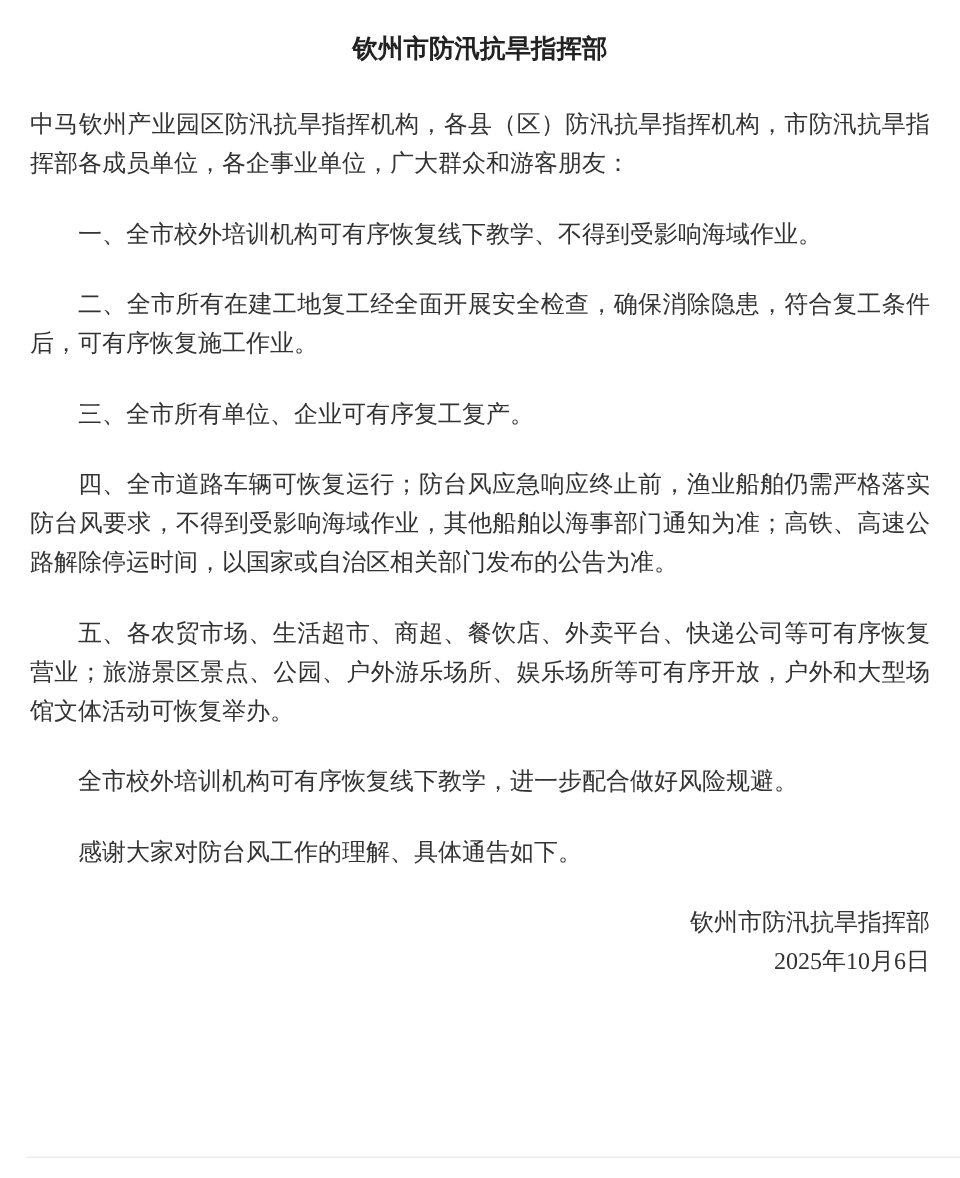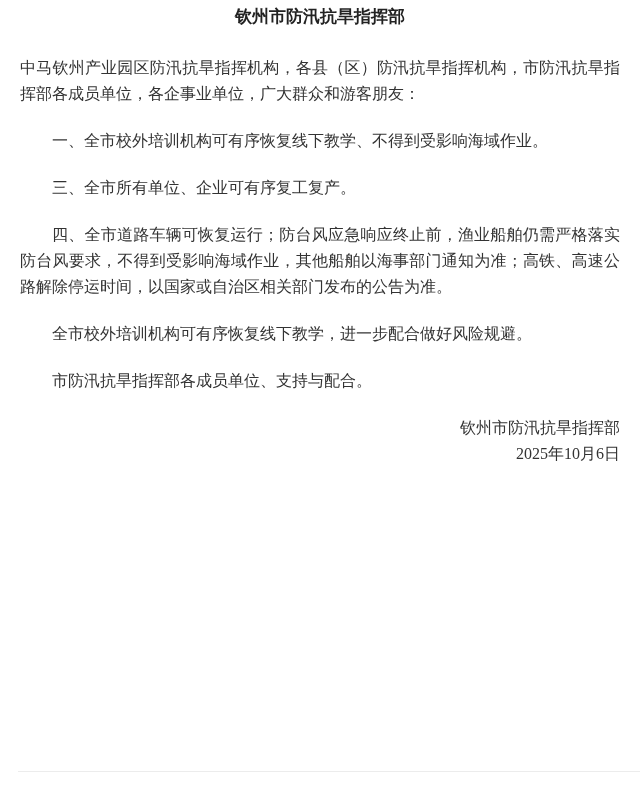--- a/index.html
+++ b/index.html
@@ -9,21 +9,21 @@
   }
   body {
     width: 640px;
     height: 785px;
     position: relative;
     overflow: hidden;
     font-family: "Liberation Sans", "DejaVu Sans", sans-serif;
     color: #333333;
   }
   .doc {
-    padding: 4px 20px 0 20px;
+    padding: 20px 20px 0 20px;
     box-sizing: border-box;
   }
   .title {
     margin: 0 0 25px 0;
     font-size: 17px;
     line-height: 26px;
     font-weight: 700;
     text-align: center;
     color: #222222;
   }
@@ -66,29 +66,31 @@
 
   <h1 class="title">
     <span class="title-line">钦州市防汛抗旱指挥部</span>
   </h1>
 
   <p class="salutation">中马钦州产业园区防汛抗旱指挥机构，各县（区）防汛抗旱指挥机构，市防汛抗旱指挥部各成员单位，各企事业单位，广大群众和游客朋友：</p>
 
 
   <p class="para">一、全市校外培训机构可有序恢复线下教学、不得到受影响海域作业。</p>
 
+  <p class="para">二、全市所有在建工地复工经全面开展安全检查，确保消除隐患，符合复工条件后，可有序恢复施工作业。</p>
 
   <p class="para">三、全市所有单位、企业可有序复工复产。</p>
 
   <p class="para">四、全市道路车辆可恢复运行；防台风应急响应终止前，渔业船舶仍需严格落实防台风要求，不得到受影响海域作业，其他船舶以海事部门通知为准；高铁、高速公路解除停运时间，以国家或自治区相关部门发布的公告为准。</p>
 
+  <p class="para">五、各农贸市场、生活超市、商超、餐饮店、外卖平台、快递公司等可有序恢复营业；旅游景区景点、公园、户外游乐场所、娱乐场所等可有序开放，户外和大型场馆文体活动可恢复举办。</p>
 
   <p class="para">全市校外培训机构可有序恢复线下教学，进一步配合做好风险规避。</p>
 
-  <p class="para">市防汛抗旱指挥部各成员单位、支持与配合。</p>
+  <p class="para">感谢大家对防台风工作的理解、具体通告如下。</p>
 
   <div class="sign-block">
     <p>钦州市防汛抗旱指挥部</p>
     <p>2025年10月6日</p>
   </div>
 
 </div>
 
 <div class="bottom-divider"></div>
 

